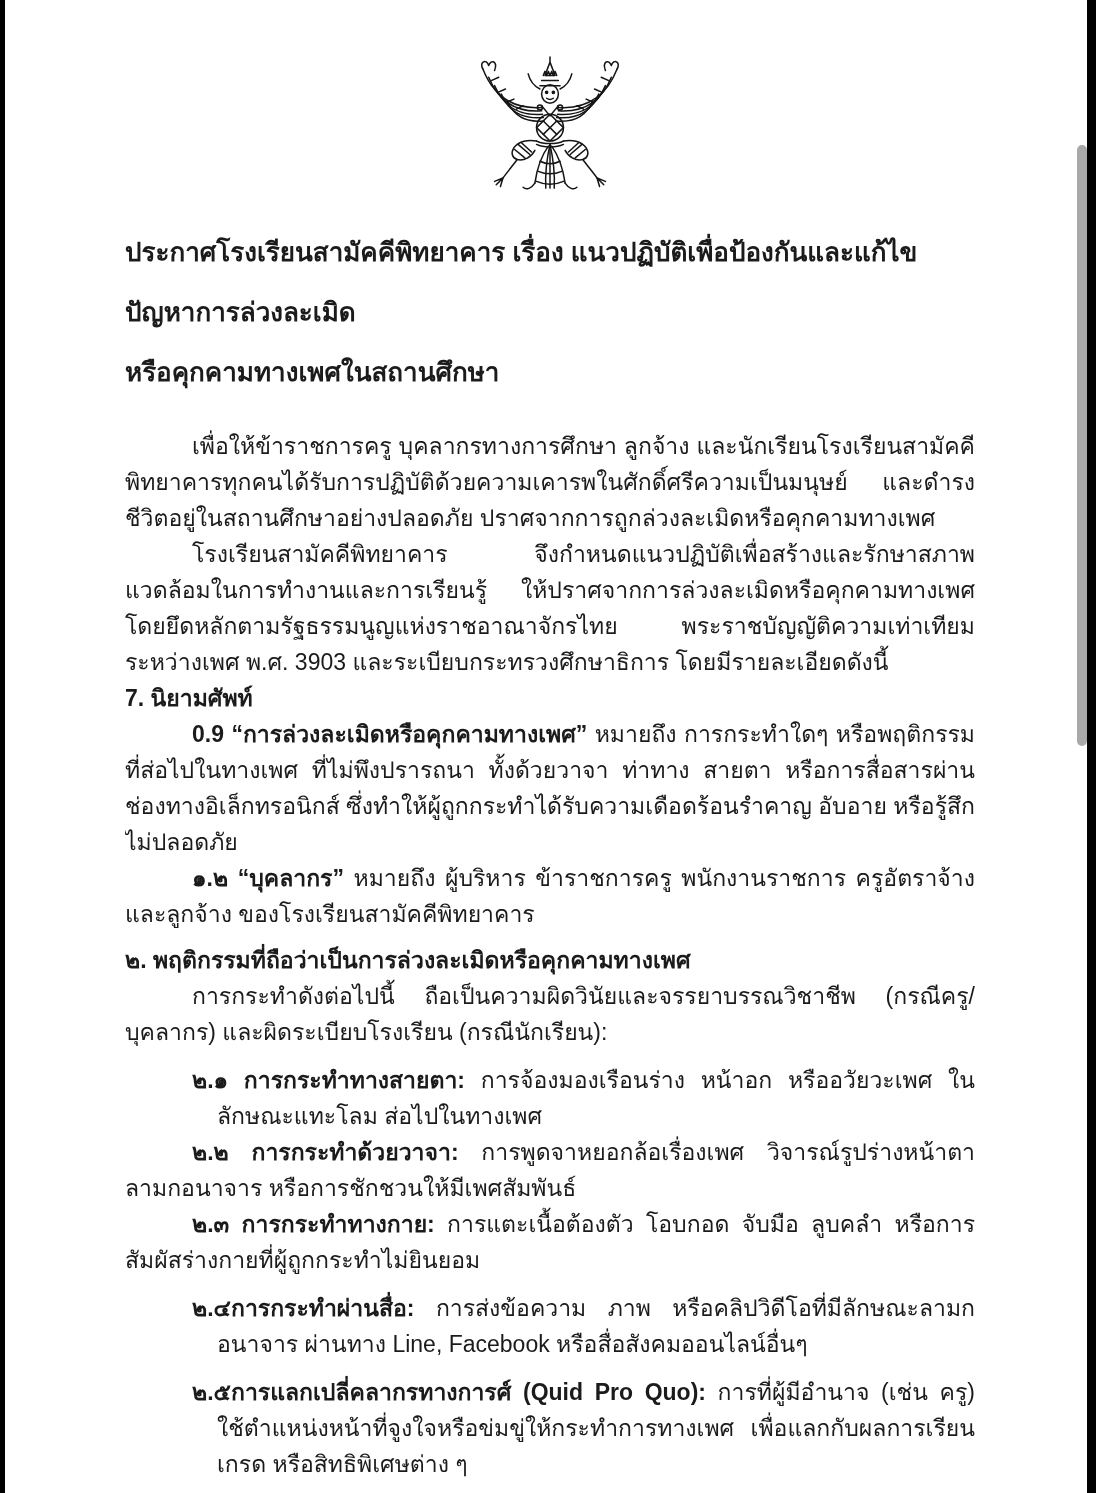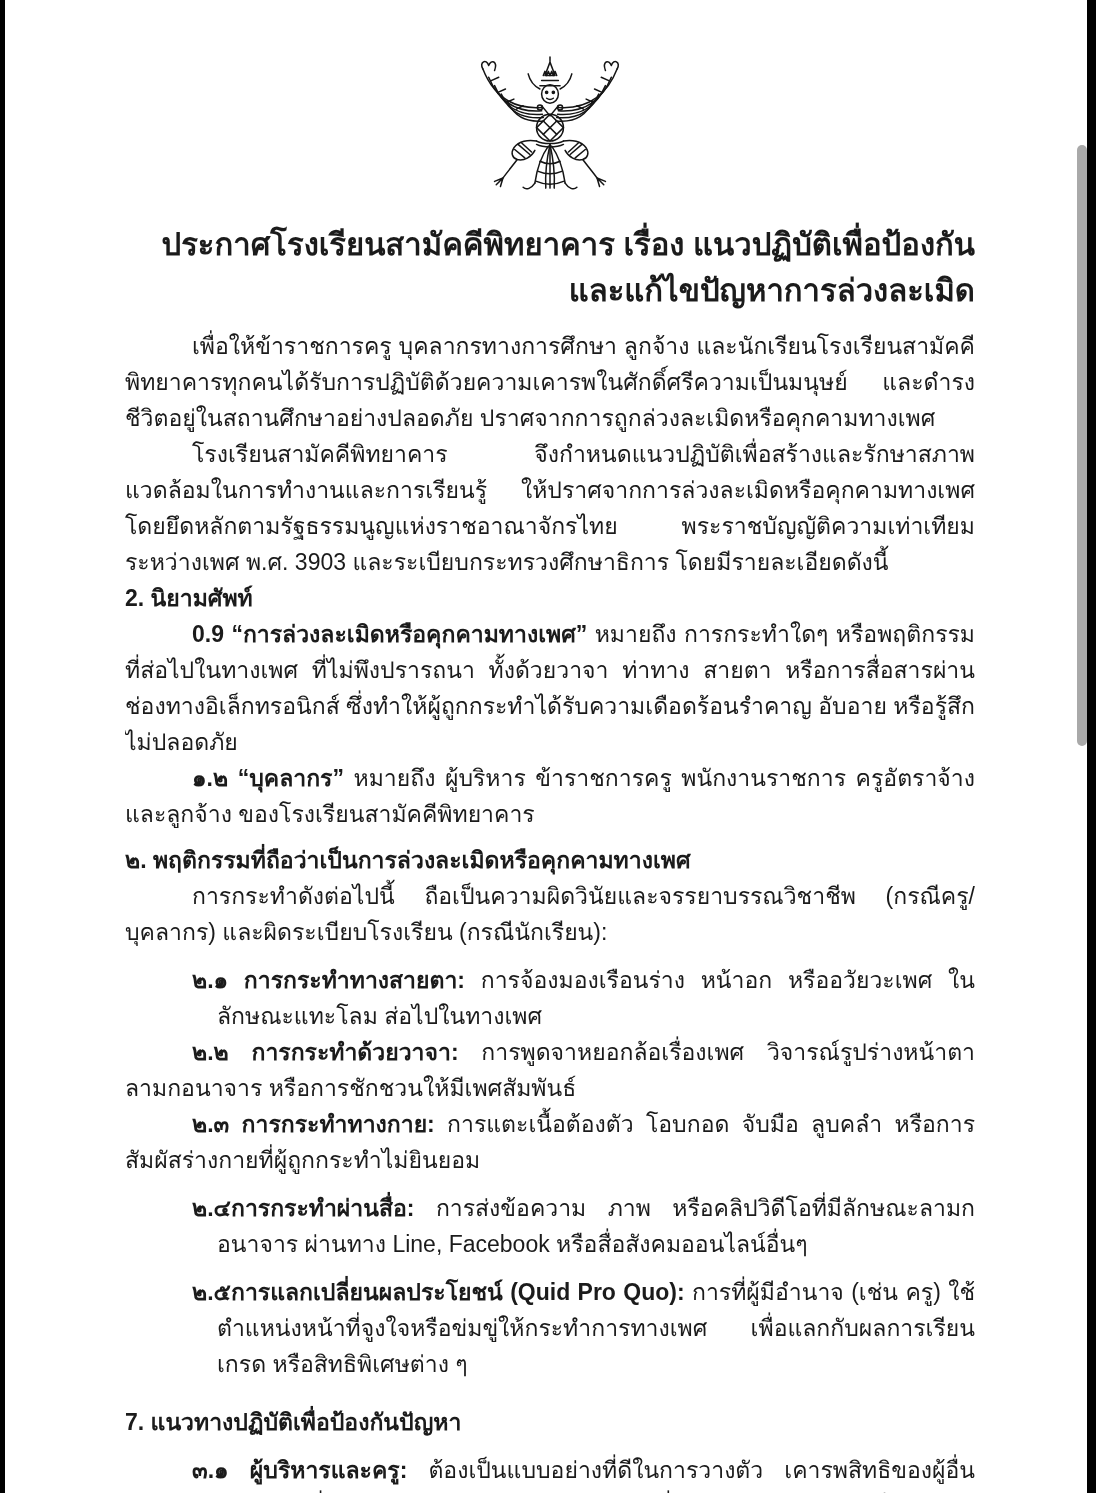--- a/index.html
+++ b/index.html
@@ -25,31 +25,31 @@
     background: #a9a9a9; border-radius: 6px;
   }
   .content {
     position: absolute; left: 125px; top: 0;
     width: 850px; height: 1493px; overflow: hidden;
   }
   .emblem { width: 168px; height: 158px; margin: 52px auto 0 auto; }
   .emblem svg { display: block; width: 100%; height: 100%; }
   h1.title {
     margin: 12px 0 0 0;
-    font-size: 31px; line-height: 46px;
-    font-weight: bold; text-align: right;
+    font-size: 26px; line-height: 60px;
+    font-weight: bold; text-align: left;
   }
   h1.title span { display: block; }
   .para, .item, .sec {
     margin: 0;
     font-size: 23px; line-height: 36px;
     text-align: justify;
   }
   .para { text-indent: 67px; }
-  .para.first { margin-top: 14px; }
+  .para.first { margin-top: 26px; }
   .sec { font-weight: bold; }
   .sec.gap-sm { margin-top: 10px; }
   .sec.gap-lg { margin-top: 22px; }
   .item { text-indent: 67px; }
   .item.hang { padding-left: 92px; text-indent: -25px; margin-top: 12px; }
   .item b { font-weight: bold; }
 </style>
 </head>
 <body>
 
@@ -98,36 +98,37 @@
       <path d="M100,106 L100,158"></path>
       <path d="M100,106 C96,124 94,140 95,158 M100,106 C104,124 106,140 105,158"></path>
       <path d="M98,108 C88,122 84,138 82,152 M102,108 C112,122 116,138 118,152"></path>
       <path d="M88,126 Q100,132 112,126 M86,138 Q100,144 114,138 M84,150 Q100,157 116,150"></path>
       <path d="M82,152 C78,158 72,161 68,157 M118,152 C122,158 128,161 132,157"></path>
     </svg>
   </div>
 
   <h1 class="title">
     <span>ประกาศโรงเรียนสามัคคีพิทยาคาร เรื่อง แนวปฏิบัติเพื่อป้องกันและแก้ไขปัญหาการล่วงละเมิด</span>
+    <span>หรือคุกคามทางเพศในสถานศึกษา</span>
   </h1>
 
   <p class="para first">เพื่อให้ข้าราชการครู บุคลากรทางการศึกษา ลูกจ้าง และนักเรียนโรงเรียนสามัคคีพิทยาคารทุกคนได้รับการปฏิบัติด้วยความเคารพในศักดิ์ศรีความเป็นมนุษย์ และดำรงชีวิตอยู่ในสถานศึกษาอย่างปลอดภัย ปราศจากการถูกล่วงละเมิดหรือคุกคามทางเพศ</p>
   <p class="para">โรงเรียนสามัคคีพิทยาคาร จึงกำหนดแนวปฏิบัติเพื่อสร้างและรักษาสภาพแวดล้อมในการทำงานและการเรียนรู้ ให้ปราศจากการล่วงละเมิดหรือคุกคามทางเพศ โดยยึดหลักตามรัฐธรรมนูญแห่งราชอาณาจักรไทย พระราชบัญญัติความเท่าเทียมระหว่างเพศ พ.ศ. 3903 และระเบียบกระทรวงศึกษาธิการ โดยมีรายละเอียดดังนี้</p>
 
-  <h2 class="sec">2. นิยามศัพท์</h2>
+  <h2 class="sec">7. นิยามศัพท์</h2>
 
   <p class="item"><b>0.9 “การล่วงละเมิดหรือคุกคามทางเพศ”</b><span> หมายถึง การกระทำใดๆ หรือพฤติกรรมที่ส่อไปในทางเพศ ที่ไม่พึงปรารถนา ทั้งด้วยวาจา ท่าทาง สายตา หรือการสื่อสารผ่านช่องทางอิเล็กทรอนิกส์ ซึ่งทำให้ผู้ถูกกระทำได้รับความเดือดร้อนรำคาญ อับอาย หรือรู้สึกไม่ปลอดภัย</span></p>
   <p class="item"><b>๑.๒ “บุคลากร”</b><span> หมายถึง ผู้บริหาร ข้าราชการครู พนักงานราชการ ครูอัตราจ้าง และลูกจ้าง ของโรงเรียนสามัคคีพิทยาคาร</span></p>
 
   <h2 class="sec gap-sm">๒. พฤติกรรมที่ถือว่าเป็นการล่วงละเมิดหรือคุกคามทางเพศ</h2>
   <p class="para">การกระทำดังต่อไปนี้ ถือเป็นความผิดวินัยและจรรยาบรรณวิชาชีพ (กรณีครู/บุคลากร) และผิดระเบียบโรงเรียน (กรณีนักเรียน):</p>
 
   <p class="item hang"><b>๒.๑ การกระทำทางสายตา:</b><span> การจ้องมองเรือนร่าง หน้าอก หรืออวัยวะเพศ ในลักษณะแทะโลม ส่อไปในทางเพศ</span></p>
   <p class="item"><b>๒.๒ การกระทำด้วยวาจา:</b><span> การพูดจาหยอกล้อเรื่องเพศ วิจารณ์รูปร่างหน้าตา ลามกอนาจาร หรือการชักชวนให้มีเพศสัมพันธ์</span></p>
   <p class="item"><b>๒.๓ การกระทำทางกาย:</b><span> การแตะเนื้อต้องตัว โอบกอด จับมือ ลูบคลำ หรือการสัมผัสร่างกายที่ผู้ถูกกระทำไม่ยินยอม</span></p>
   <p class="item hang"><b>๒.๔การกระทำผ่านสื่อ:</b><span> การส่งข้อความ ภาพ หรือคลิปวิดีโอที่มีลักษณะลามกอนาจาร ผ่านทาง Line, Facebook หรือสื่อสังคมออนไลน์อื่นๆ</span></p>
-  <p class="item hang"><b>๒.๕การแลกเปลี่ยนผลประโยชน์ (Quid Pro Quo):</b><span> การที่ผู้มีอำนาจ (เช่น ครู) ใช้ตำแหน่งหน้าที่จูงใจหรือข่มขู่ให้กระทำการทางเพศ เพื่อแลกกับผลการเรียน เกรด หรือสิทธิพิเศษต่าง ๆ</span></p>
+  <p class="item hang"><b>๒.๕การแลกเปลี่คลากรทางการศ์ (Quid Pro Quo):</b><span> การที่ผู้มีอำนาจ (เช่น ครู) ใช้ตำแหน่งหน้าที่จูงใจหรือข่มขู่ให้กระทำการทางเพศ เพื่อแลกกับผลการเรียน เกรด หรือสิทธิพิเศษต่าง ๆ</span></p>
 
   <h2 class="sec gap-lg">7. แนวทางปฏิบัติเพื่อป้องกันปัญหา</h2>
 
   <p class="item hang"><b>๓.๑ ผู้บริหารและครู:</b><span> ต้องเป็นแบบอย่างที่ดีในการวางตัว เคารพสิทธิของผู้อื่น และหลีกเลี่ยงการอยู่กับนักเรียนสองต่อสองในที่ลับตาคน หากจำเป็นต้องพูดคุยหรือสอนเสริม ควรทำในพื้นที่เปิดเผย</span></p>
 
 </article>
 
 </body></html>

